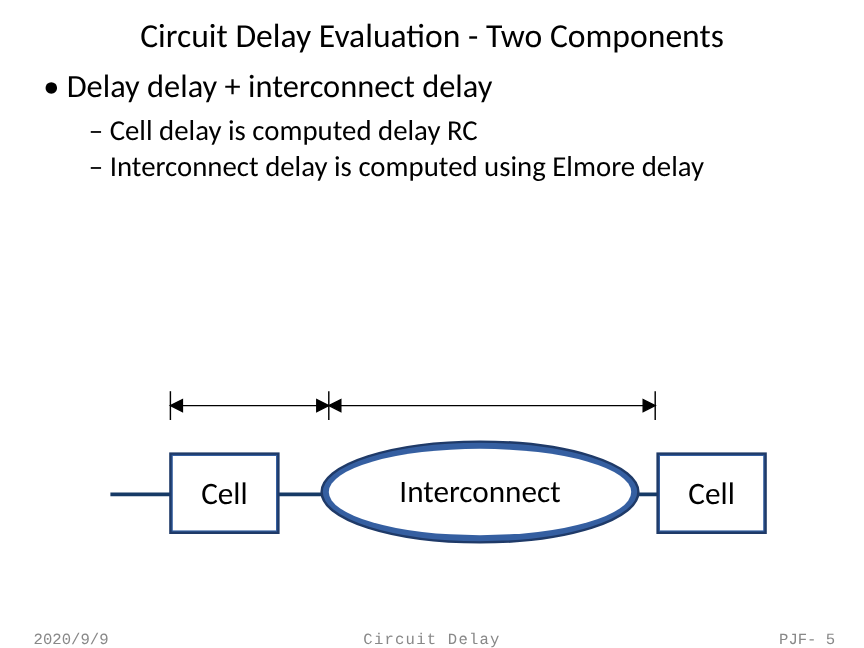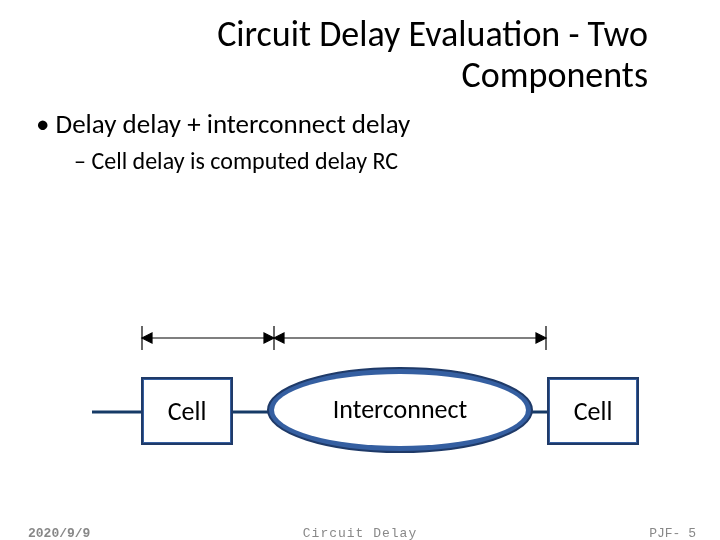--- a/index.html
+++ b/index.html
@@ -6,22 +6,22 @@
   body {
     width: 720px;
     height: 540px;
     background: #fff;
     font-family: Calibri, Arial, sans-serif;
     color: #000;
     position: relative;
     overflow: hidden;
   }
   .title {
-    text-align: right;
-    font-size: 36px;
+    text-align: center;
+    font-size: 28px;
     line-height: 1.15;
     padding: 14px 72px 10px;
     font-weight: 400;
   }
   .content {
     padding: 0 36px;
   }
   .bullet1 {
     font-size: 27px;
     margin-bottom: 6px;
@@ -47,32 +47,33 @@
   }
   .footer {
     position: absolute;
     bottom: 14px;
     left: 0;
     width: 720px;
     font-size: 13px;
     color: #888;
     font-family: "Courier New", monospace;
   }
-  .footer .date { position: absolute; left: 28px; font-weight: bold; }
+  .footer .date { position: absolute; left: 28px; }
   .footer .mid { position: absolute; left: 50%; transform: translateX(-50%); letter-spacing: 1px; }
   .footer .page { position: absolute; right: 24px; }
 </style>
 </head>
 <body>
 
 <h1 class="title">Circuit Delay Evaluation - Two Components</h1>
 
 <div class="content">
   <div class="bullet1">Delay delay + interconnect delay</div>
   <div class="bullet2">Cell delay is computed delay RC</div>
+  <div class="bullet2">Interconnect delay is computed using Elmore delay</div>
 </div>
 
 <svg class="diagram" viewBox="0 0 720 160">
 
   <g stroke="#000" stroke-width="1.2" fill="#000">
 
     <line x1="142" y1="6" x2="142" y2="30"></line>
 
     <line x1="274" y1="6" x2="274" y2="30"></line>
 

